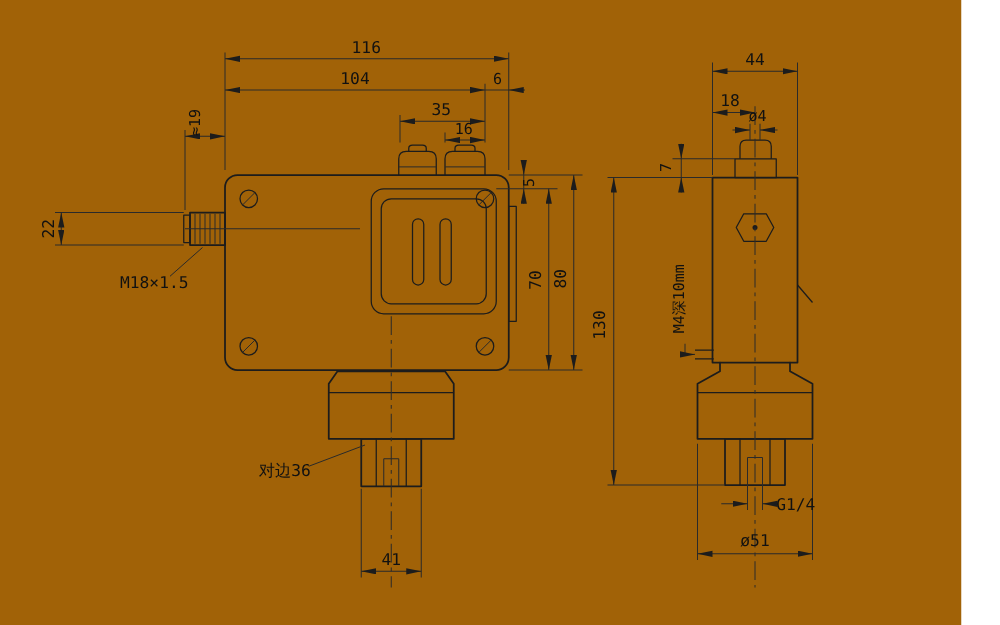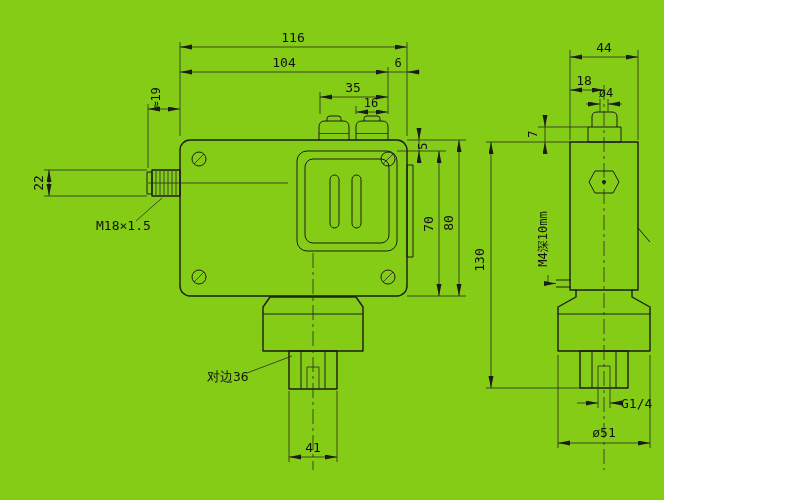--- a/index.html
+++ b/index.html
@@ -1,16 +1,16 @@
 <!DOCTYPE html>
 <html><head>
 <meta charset="utf-8">
 <style>
   html,body{margin:0;padding:0;background:#ffffff;}
-  .stage{position:relative;width:664px;height:500px;background:#84cc16;overflow:hidden;
+  .stage{position:relative;width:769px;height:500px;background:#a16207;overflow:hidden;
          font-family:"DejaVu Sans Mono","DejaVu Sans",monospace;}
   svg{display:block;}
   .ol{stroke:#1c1c1c;stroke-width:1.4;fill:none;stroke-linejoin:round;stroke-linecap:round;}
   .md{stroke:#1c1c1c;stroke-width:1;fill:none;stroke-linejoin:round;}
   .tn{stroke:#2a2a2a;stroke-width:0.8;fill:none;}
   .cl{stroke:#2a2a2a;stroke-width:0.8;fill:none;stroke-dasharray:15 4 3 4;}
   text{font-family:"DejaVu Sans Mono","DejaVu Sans",monospace;font-size:13px;fill:#111;}
   .sm{font-size:12px;}
 </style>
 </head>

